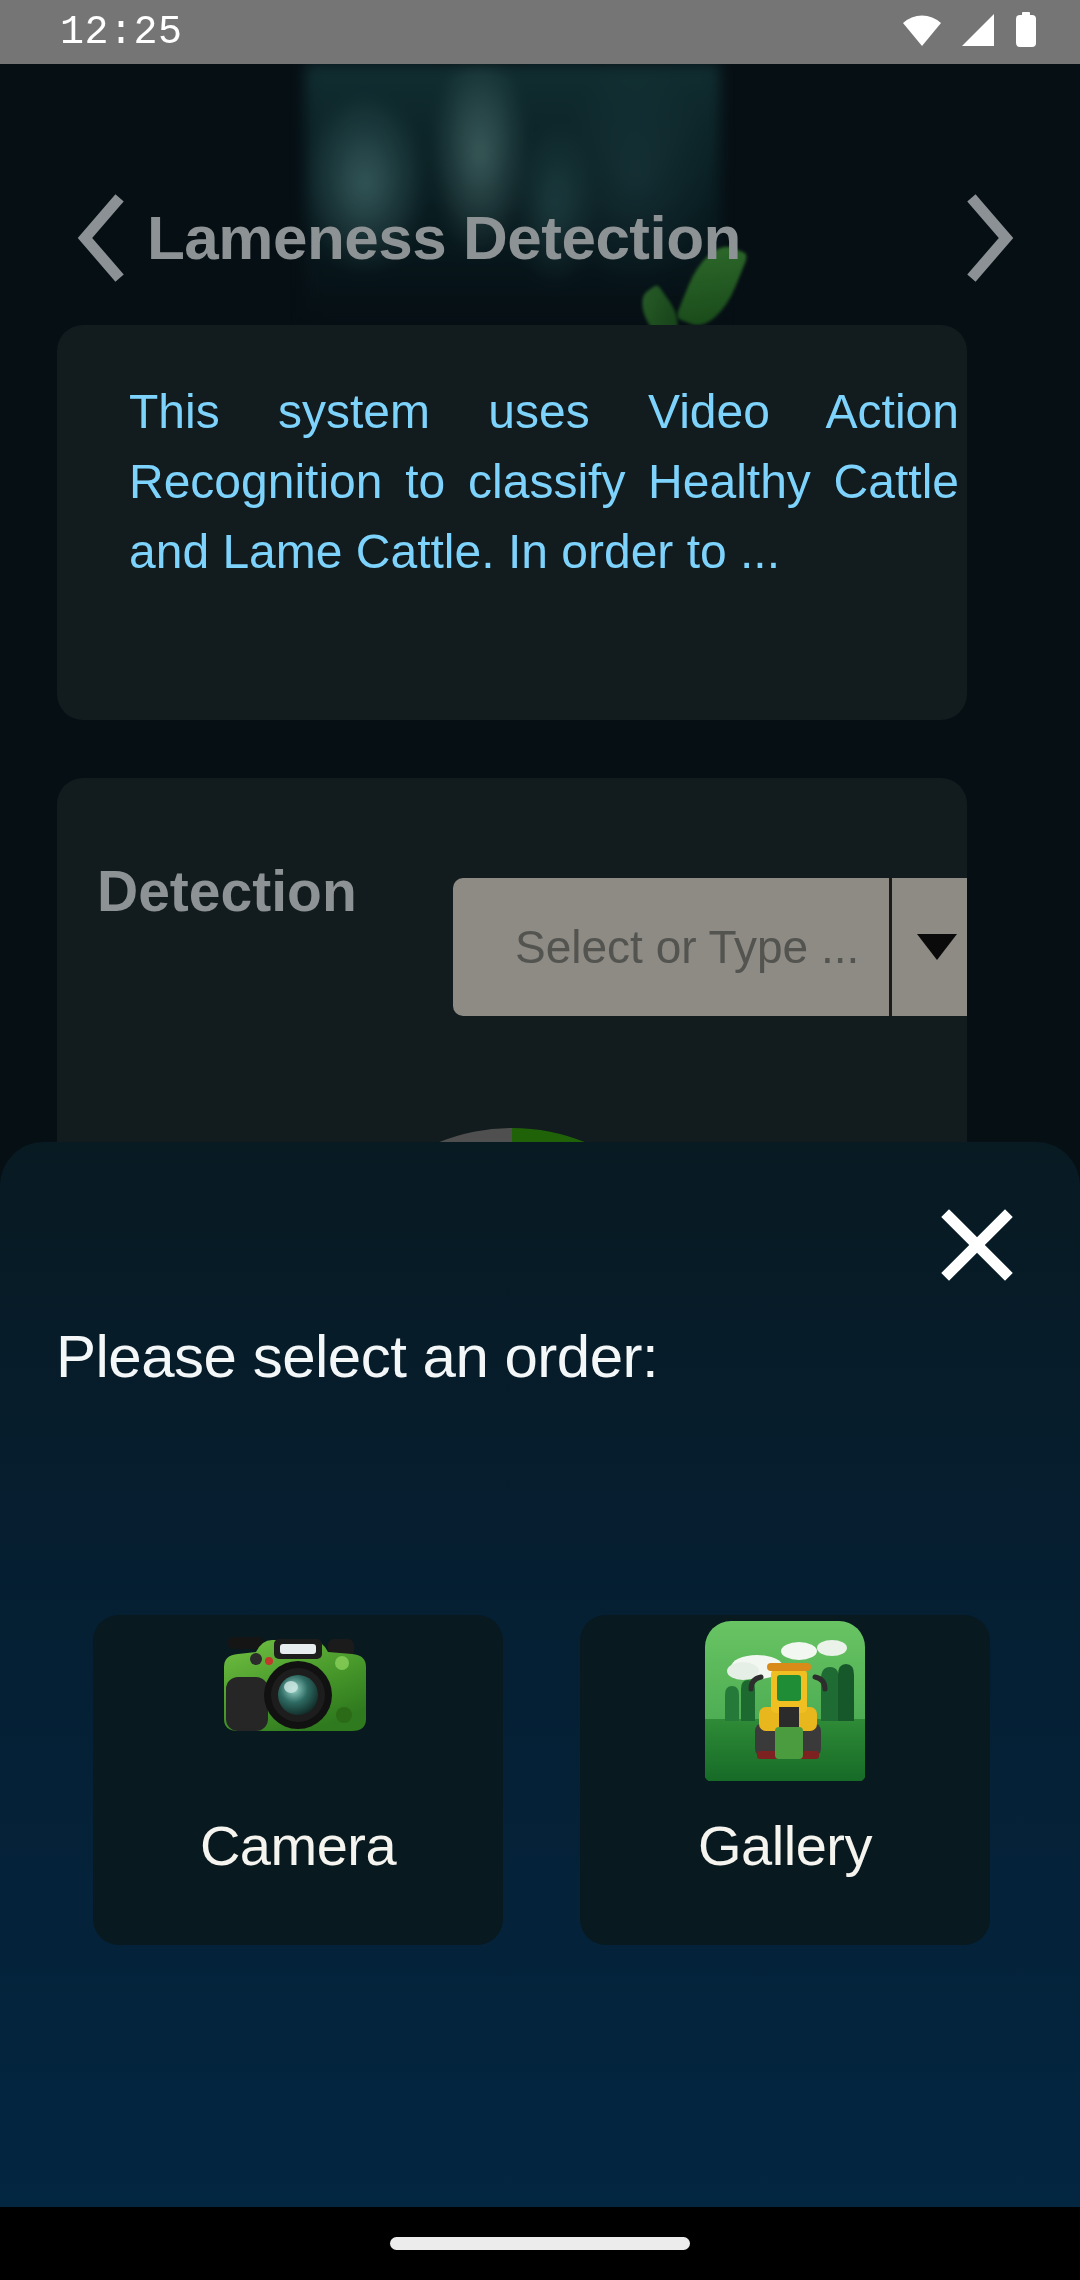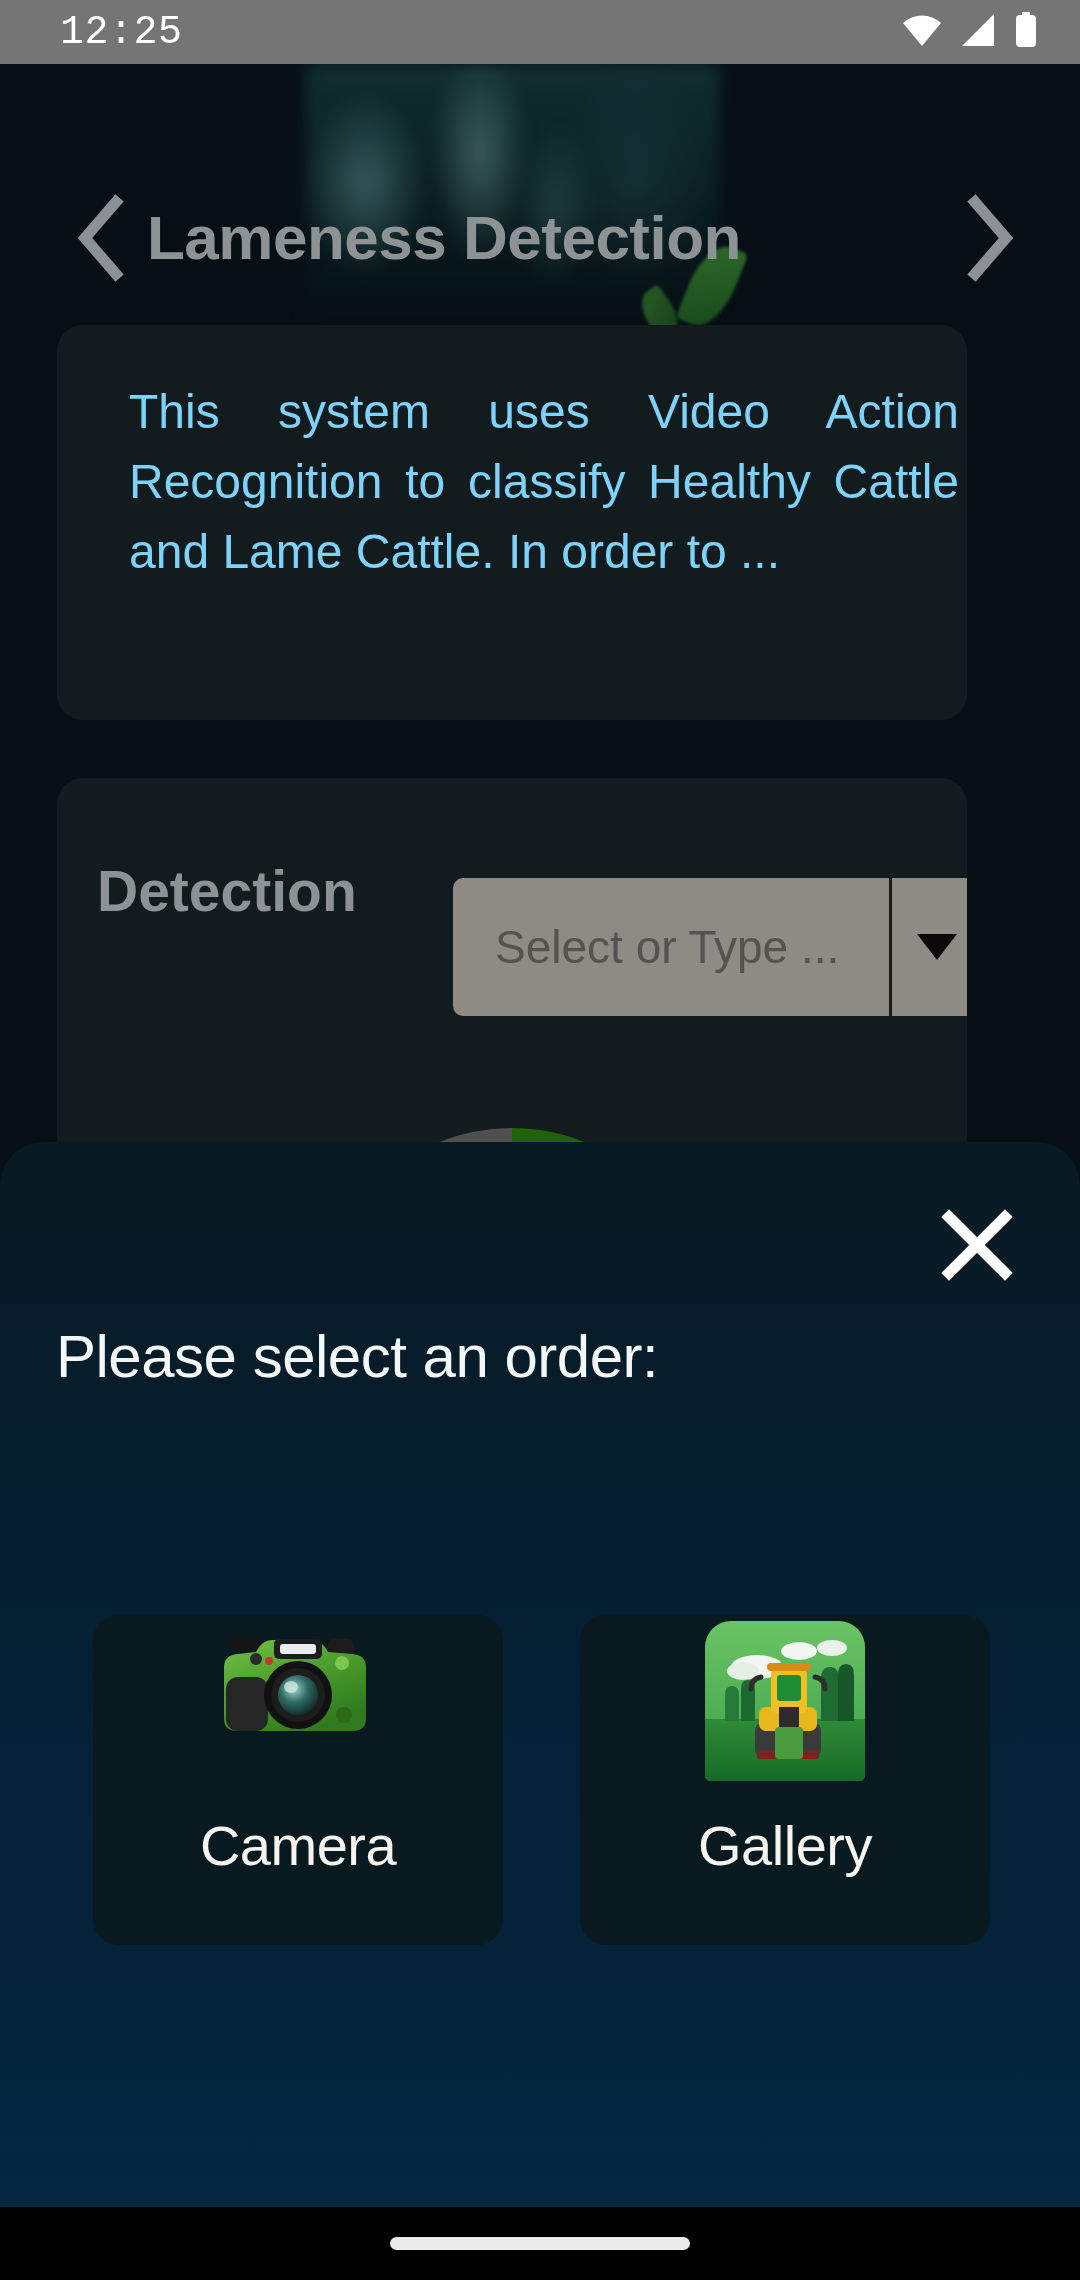--- a/index.html
+++ b/index.html
@@ -147,20 +147,21 @@
     white-space:nowrap;
   }
   #session-select {
     position:absolute;
     left:396px; top:100px;
     width:528px; height:138px;
     display:flex;
     border-radius:10px;
     overflow:hidden;
     background:#8d8b84;
+    padding-left:20px;
   }
   #session-value {
     flex:1;
     display:flex; align-items:center;
     padding-left:42px;
     color:#53534f;
     font-size:46px;
   }
   #session-caret {
     width:92px;

